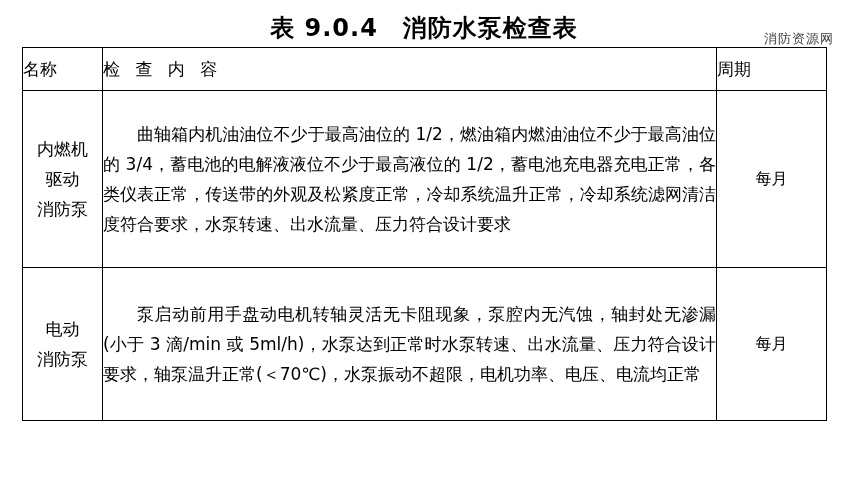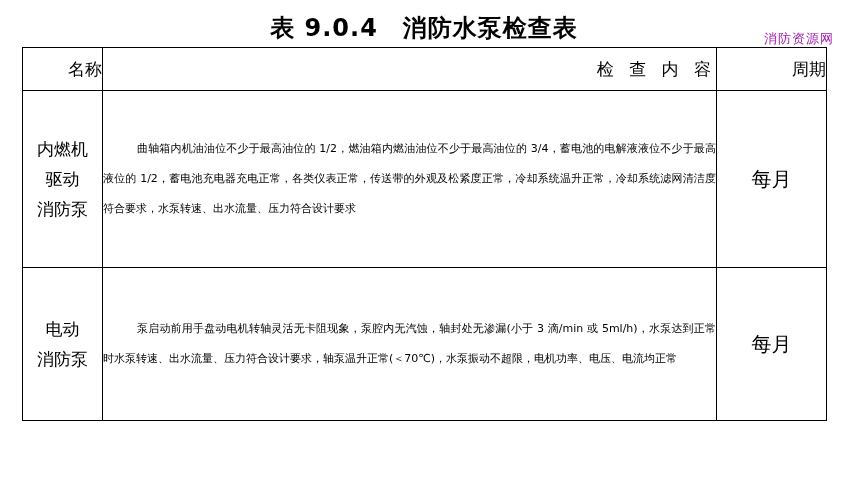--- a/index.html
+++ b/index.html
@@ -29,21 +29,21 @@
     font-size: 24px;
     font-weight: bold;
     letter-spacing: 1px;
     white-space: pre;
   }
   .watermark {
     position: absolute;
     top: 30px;
     right: 14px;
     font-size: 13px;
-    color: #a21caf;
+    color: #404040;
     letter-spacing: 1px;
     white-space: nowrap;
   }
   table.inspect {
     position: absolute;
     top: 47px;
     left: 22px;
     width: 804px;
     border-collapse: collapse;
     table-layout: fixed;
@@ -52,42 +52,42 @@
     border: 1.4px solid #000;
     padding: 0;
     vertical-align: middle;
   }
   .col-name { width: 80px; }
   .col-content { width: 614px; }
   .col-period { width: 110px; }
 
   thead td {
     height: 42px;
-    text-align: right;
+    text-align: left;
     font-size: 17px;
     font-weight: normal;
   }
   .hdr-content {
     letter-spacing: 5px;
     margin-left: 12px;
   }
   .cell-name {
     text-align: center;
     font-size: 17px;
     line-height: 30px;
     padding: 4px 2px;
     margin-left: 15px;
   }
   .cell-name span { display: block; }
   .cell-period {
     text-align: center;
-    font-size: 20px;
+    font-size: 16px;
   }
   .cell-content {
-    font-size: 11px;
+    font-size: 17px;
     line-height: 30px;
     padding: 9px 14px 11px 14px;
     text-align: justify;
     text-indent: 34px;
   }
   .row-1 .cell-content { height: 176px; }
   .row-2 .cell-content { height: 152px; }
 </style>
 </head>
 <body>

